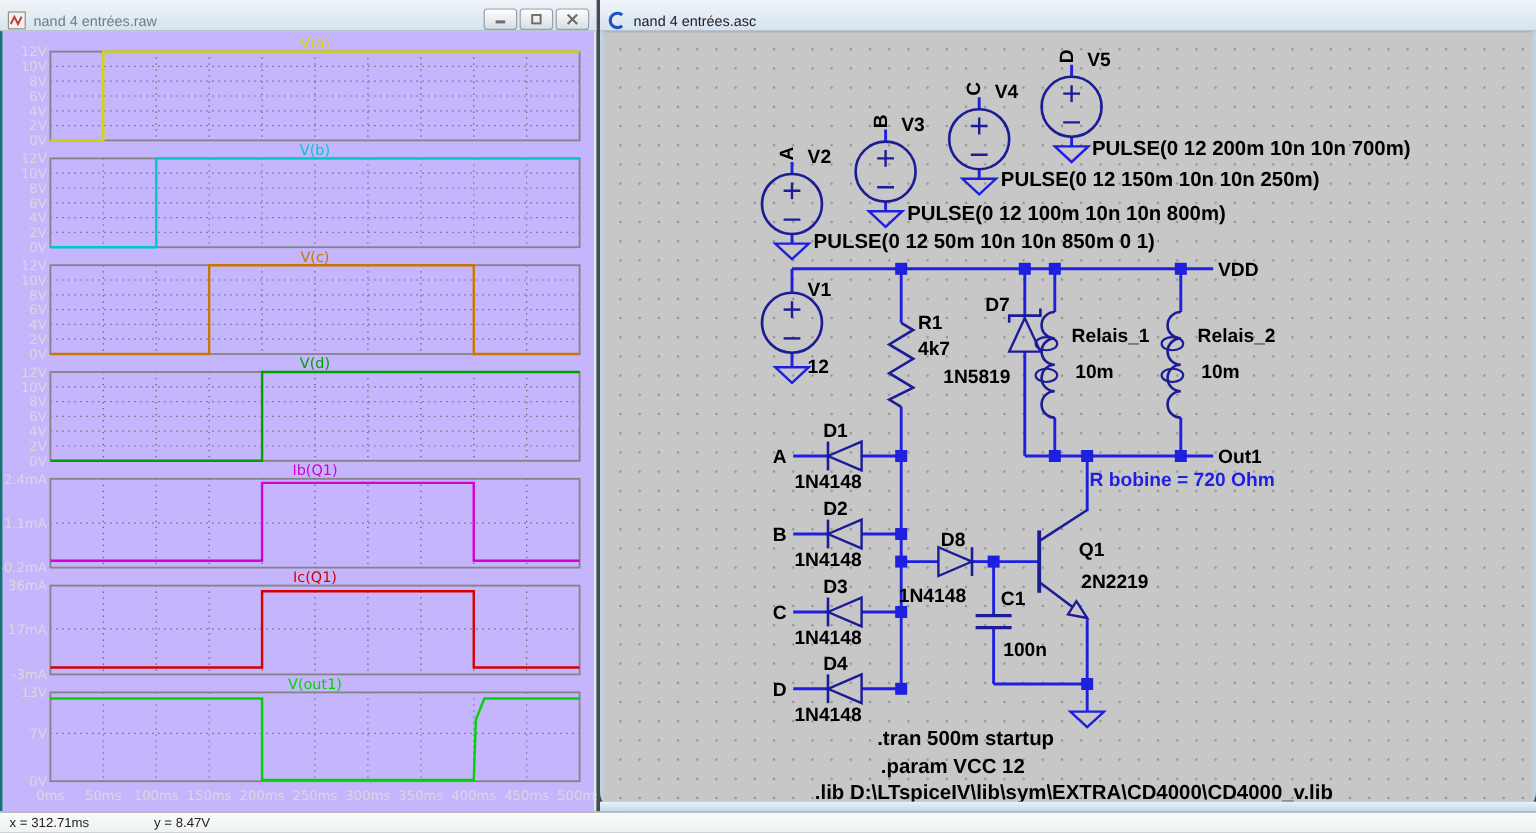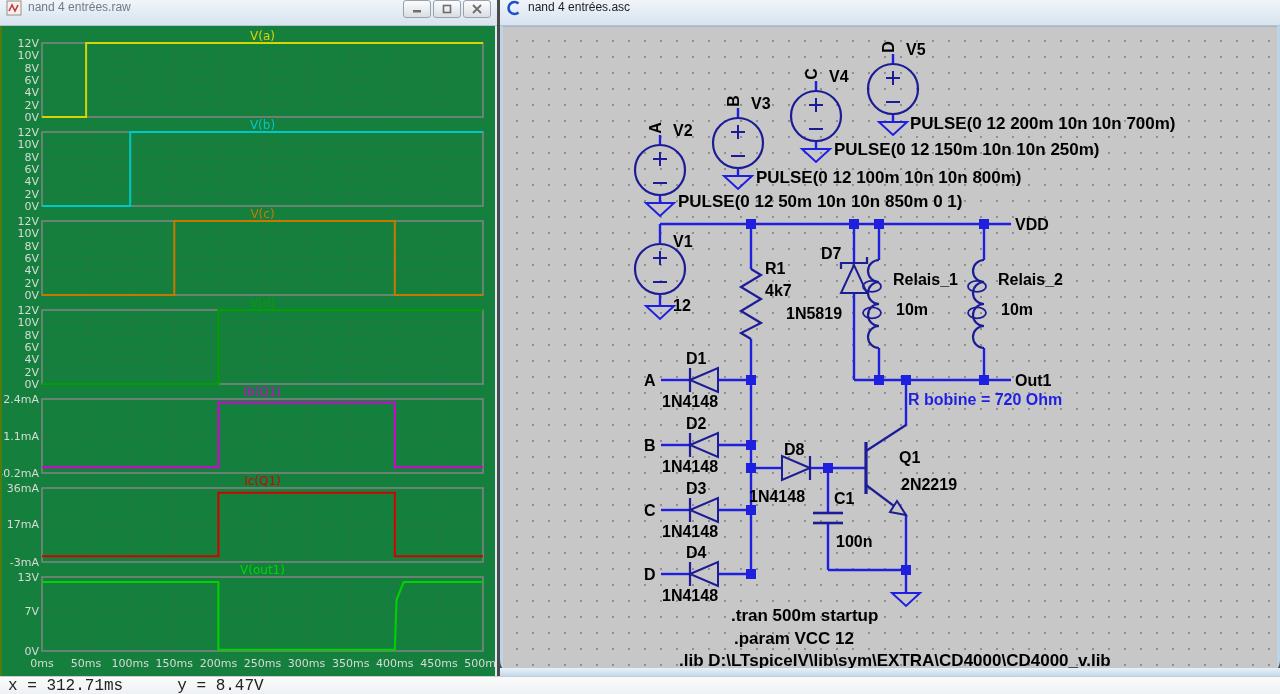--- a/index.html
+++ b/index.html
@@ -2,47 +2,47 @@
 <html><head>
 <meta charset="utf-8">
 <style>
   * { margin:0; padding:0; box-sizing:border-box; }
   html,body { width:1280px; height:694px; overflow:hidden; background:#4a4a4a;
               font-family:"Liberation Sans", sans-serif; }
   .win { position:absolute; top:0; }
 
   
   #wave-win { left:0; width:497px; height:676px; background:#dfe8f1; }
-  .titlebar { height:26px; display:flex; align-items:flex-start; padding:0 6px;
+  .titlebar { height:26px; display:flex; align-items:flex-end; padding:0 6px;
               background:linear-gradient(#f0f5fa,#d7e3ee); border-bottom:1px solid #b5c3d1; }
   .titlebar .ticon { width:16px; height:16px; margin-right:6px; flex:0 0 auto; }
   .ttext { font-size:12px; color:#6f7b88; white-space:nowrap; overflow:hidden; }
   #schem-win .ttext { color:#1c1c1c; }
   .winbtns { margin-left:auto; display:flex; gap:2px; }
   .wbtn { width:28px; height:18px; border:1px solid #98a2ac; border-radius:3px;
           background:linear-gradient(#fdfdfd,#d9dee4); display:flex;
           align-items:center; justify-content:center; }
   .wave-client { position:absolute; top:26px; left:0; right:2px; bottom:0;
-                 background:#15803d; border-left:2px solid #4d7c0f; }
+                 background:#c4b5fd; border-left:2px solid #0f766e; }
   #wave-svg { display:block; }
 
   
   #schem-win { left:500px; width:780px; height:676px; background:#bdd3e6;
                display:flex; flex-direction:column;border-radius:16px; }
   #schem-canvas { flex:1 1 auto; margin:0 3px; position:relative; background:#c7c7c7;
                   background-image:radial-gradient(circle,#8f8f8f 1px, transparent 1.3px);
                   background-size:16px 16px; background-position:6px 6px; overflow:hidden;
                   border-top:1px solid #9fb4c6; }
   #schem-strip { flex:0 0 8px; background:linear-gradient(#e8f2fa,#c3d9ec); }
   #schem-svg { position:absolute; left:0; top:0; }
 
   
   #statusbar { position:absolute; left:0; top:676px; width:1280px; height:18px;
                background:linear-gradient(#fbfbfb,#eef1f4); border-top:1px solid #c9cdd1;
-               display:flex; align-items:center; font-size:16px; color:#222;font-family:Liberation Mono, monospace; }
+               display:flex; align-items:center; font-size:11px; color:#222; }
   #statusbar span { margin-left:8px; }
   #statusbar span + span { margin-left:54px; }
 
   text { font-family:"Liberation Sans", sans-serif; }
   .wavetext { font-family:"DejaVu Sans", sans-serif; }
 </style>
 </head>
 <body>
 
 <div class="win" id="wave-win">

